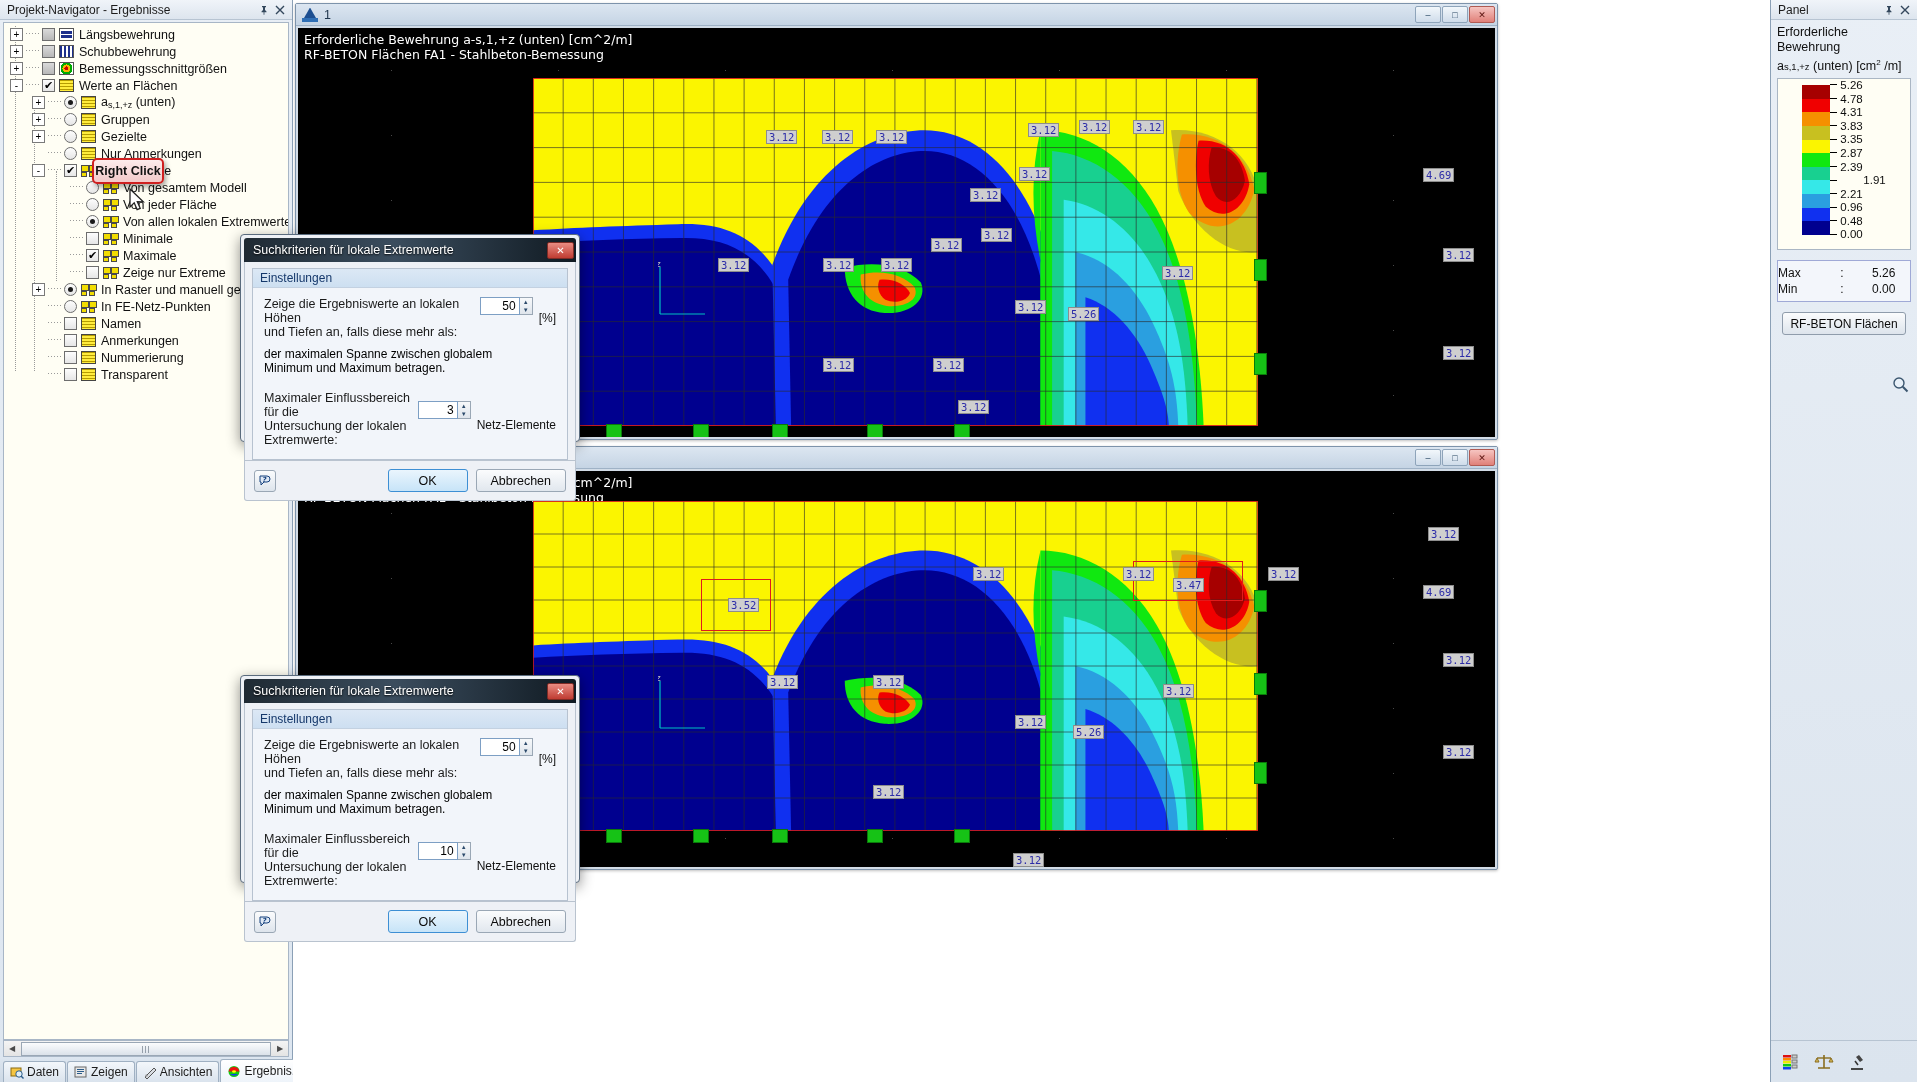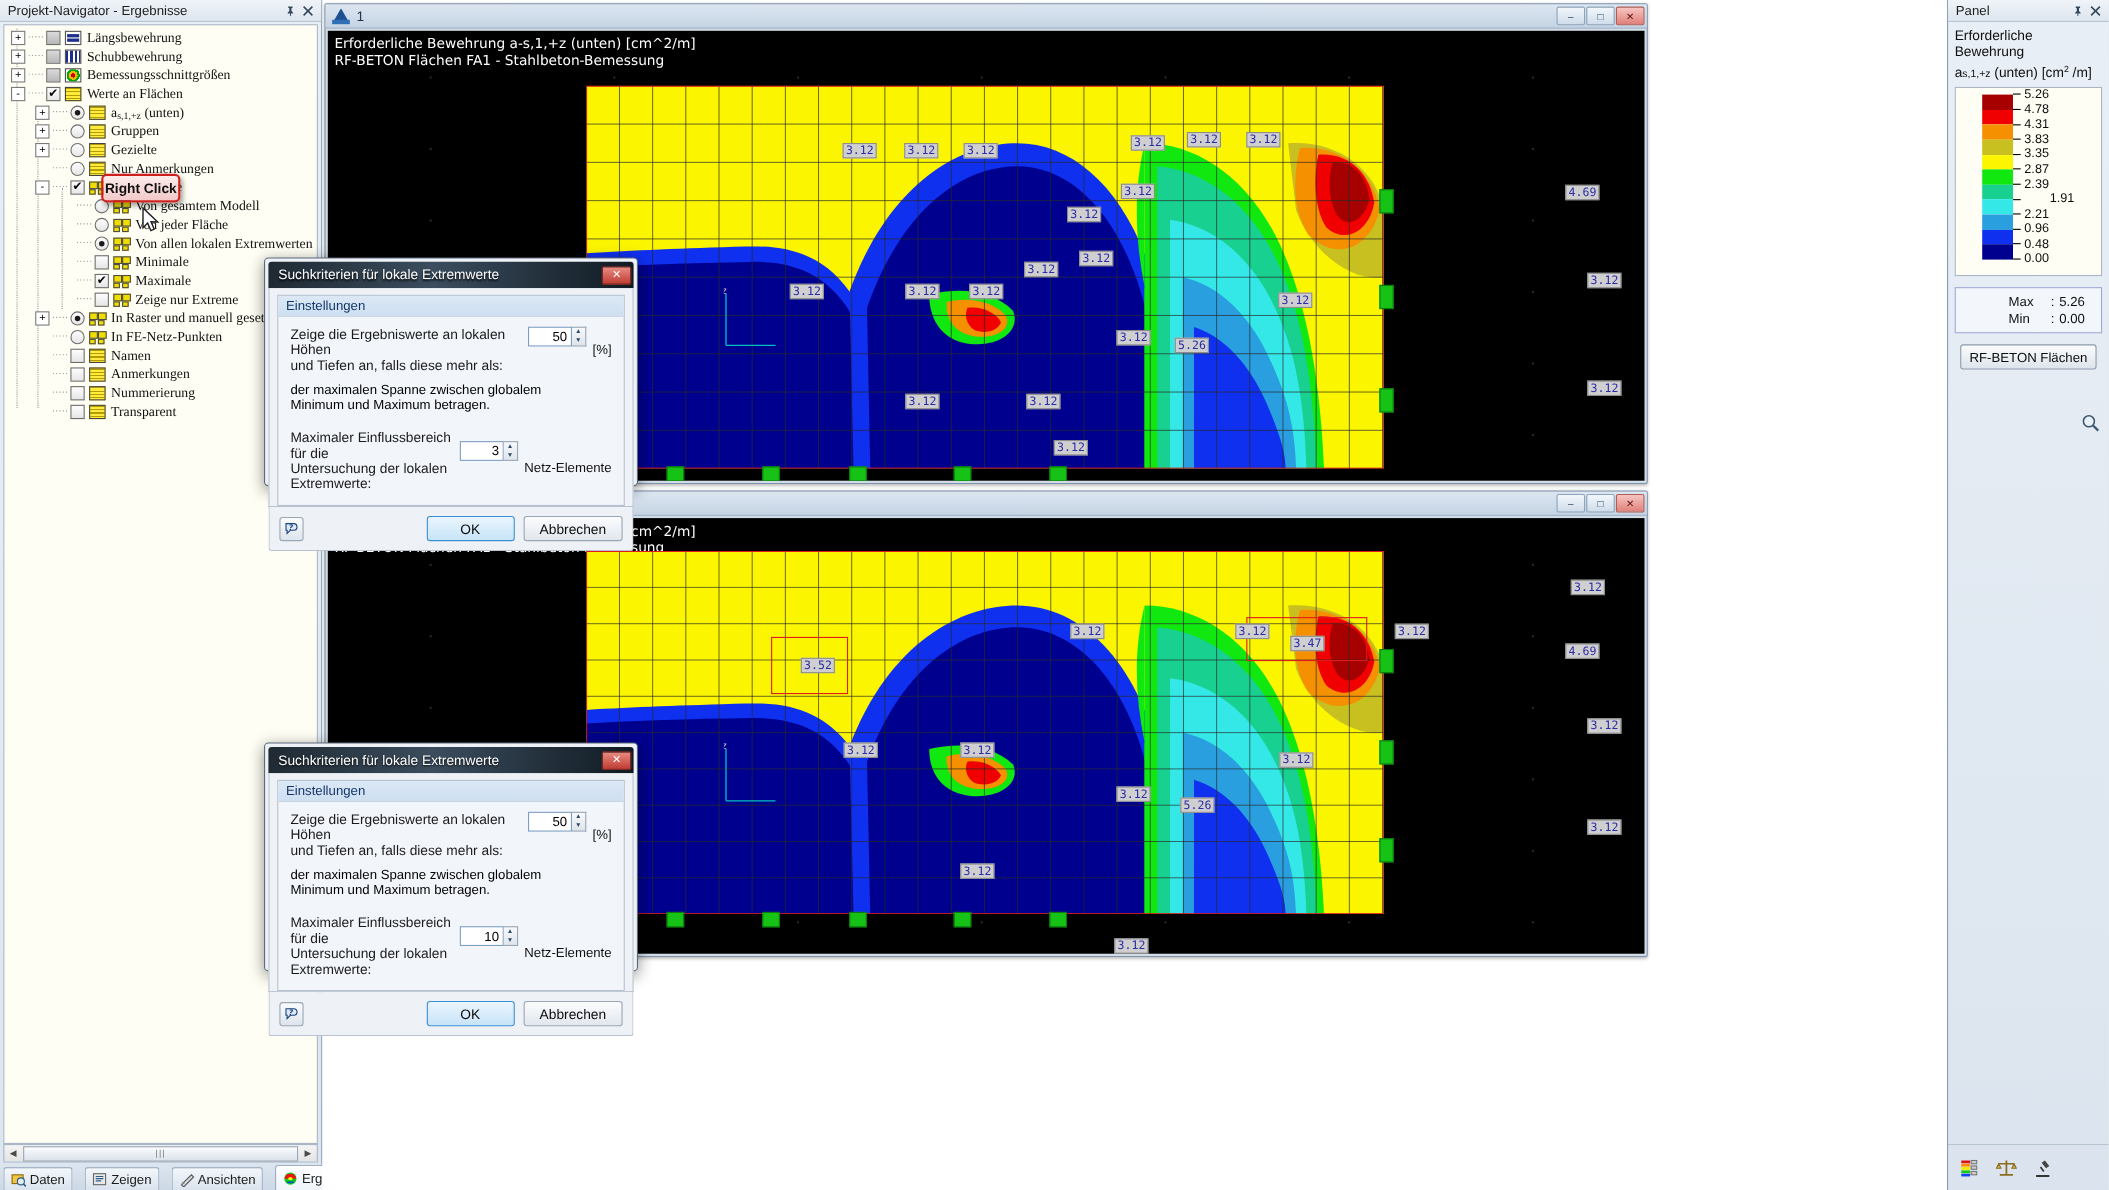--- a/index.html
+++ b/index.html
@@ -69,36 +69,36 @@
     background-image:repeating-linear-gradient(to right,#1d2f8c 0 2px,#fff 2px 4px);}
   .ico-target { background:#fff;border:1px solid #555;
     background:radial-gradient(circle at 50% 50%, #c00 0 2px, #f5b400 2px 4px, #0a0 4px 6px, #fff 6px);}
   .ico-surf { background:#ffec3d;border:1px solid #444;
     background-image:repeating-linear-gradient(to bottom,#b59b00 0 1px,#ffec3d 1px 3px);}
   .ico-grid { flex:0 0 15px;width:15px;height:12px;margin-right:4px;position:relative;background:transparent; }
   .ico-grid:before{content:"";position:absolute;left:0;top:0;width:6px;height:5px;background:#f2dd00;border:1px solid #4a4a4a;}
   .ico-grid:after{content:"";position:absolute;left:8px;top:0;width:6px;height:5px;background:#f2dd00;border:1px solid #4a4a4a;}
   .ico-grid span:nth-child(1){position:absolute;left:0;top:7px;width:6px;height:5px;background:#f2dd00;border:1px solid #4a4a4a;}
   .ico-grid span:nth-child(2){position:absolute;left:8px;top:7px;width:6px;height:5px;background:#f2dd00;border:1px solid #4a4a4a;}
-  .tree-label { padding-left:1px;font-family:Liberation Serif, serif; }
+  .tree-label { padding-left:1px; }
   .sub { font-size:9px; vertical-align:-2px; }
   
   .vline { position:absolute; border-left:1px dotted #9a9a9a; }
 
   #nav-hscroll {
     height:17px;flex:0 0 17px;margin:0 3px 0 3px;
     background:linear-gradient(to bottom,#f4f4f4,#e4e4e4);
     border:1px solid #a8b6c6;display:flex;align-items:center;
   }
   .scroll-arrow{width:16px;height:15px;display:flex;align-items:center;justify-content:center;font-size:8px;color:#4a4a4a;}
   .scroll-thumb{flex:1;height:14px;margin:0 1px;border:1px solid #9aa7b5;
     background:linear-gradient(to bottom,#fbfcfd,#dbe2ea);display:flex;align-items:center;justify-content:center;
     font-size:8px;color:#6b7785;letter-spacing:1px;}
   #nav-tabs {
-    height:25px;flex:0 0 25px;display:flex;align-items:flex-end;padding-left:3px;gap:11px;
+    height:25px;flex:0 0 25px;display:flex;align-items:flex-end;padding-left:3px;gap:1px;
     background:linear-gradient(to bottom,#dde6f0,#ccd8e5);
   }
   .nav-tab{
     display:flex;align-items:center;gap:3px;height:21px;padding:0 6px;
     background:linear-gradient(to bottom,#f3f7fb,#dae3ed);
     border:1px solid #9fb0c2;border-bottom:none;border-radius:3px 3px 0 0;
     font-size:12px;color:#1c1c1c;white-space:nowrap;
   }
   .nav-tab.active{ background:linear-gradient(to bottom,#ffffff,#eef4fa); height:23px; }
   .tabico{width:14px;height:13px;display:inline-block;}
@@ -217,21 +217,21 @@
   .legend-caption .sm{font-size:9.5px;}
   .legend-box{margin-top:4px;border:1px solid #aab6c4;background:#fffef4;padding:6px 2px 8px 2px;}
   .legend-scale{display:flex;justify-content:center;}
   .swatches{display:flex;flex-direction:column;width:28px;}
   .sw{height:13.6px;width:28px;}
   .ticks{display:flex;flex-direction:column;margin-left:0;}
   .tk{height:13.6px;display:flex;align-items:center;font-size:11.5px;color:#0d0d0d;
       font-family:"Liberation Sans",sans-serif;white-space:nowrap;}
   .tk .dash{display:inline-block;width:7px;height:1px;background:#000;margin-right:3px;}
   .minmax{margin-top:10px;border:1px solid #9fa9d6;background:#f3f6fb;padding:4px 0;}
-  .mm-row{display:flex;justify-content:flex-end;font-size:12px;color:#101010;line-height:16px;}
+  .mm-row{display:flex;justify-content:space-between;font-size:12px;color:#101010;line-height:16px;}
   .mm-row .k{width:34px;text-align:left;}
   .mm-row .c{width:12px;text-align:center;}
   .mm-row .v{width:38px;text-align:left;}
   .panel-btn{
     margin:10px 5px 0 5px;height:23px;border:1px solid #8f9cab;border-radius:3px;
     background:linear-gradient(to bottom,#fbfcfd,#dde4ec);
     display:flex;align-items:center;justify-content:center;font-size:12px;color:#0b0b0b;
   }
   #panel-zoom{position:absolute;right:8px;top:375px;width:18px;height:18px;
     display:flex;align-items:center;justify-content:center;}

